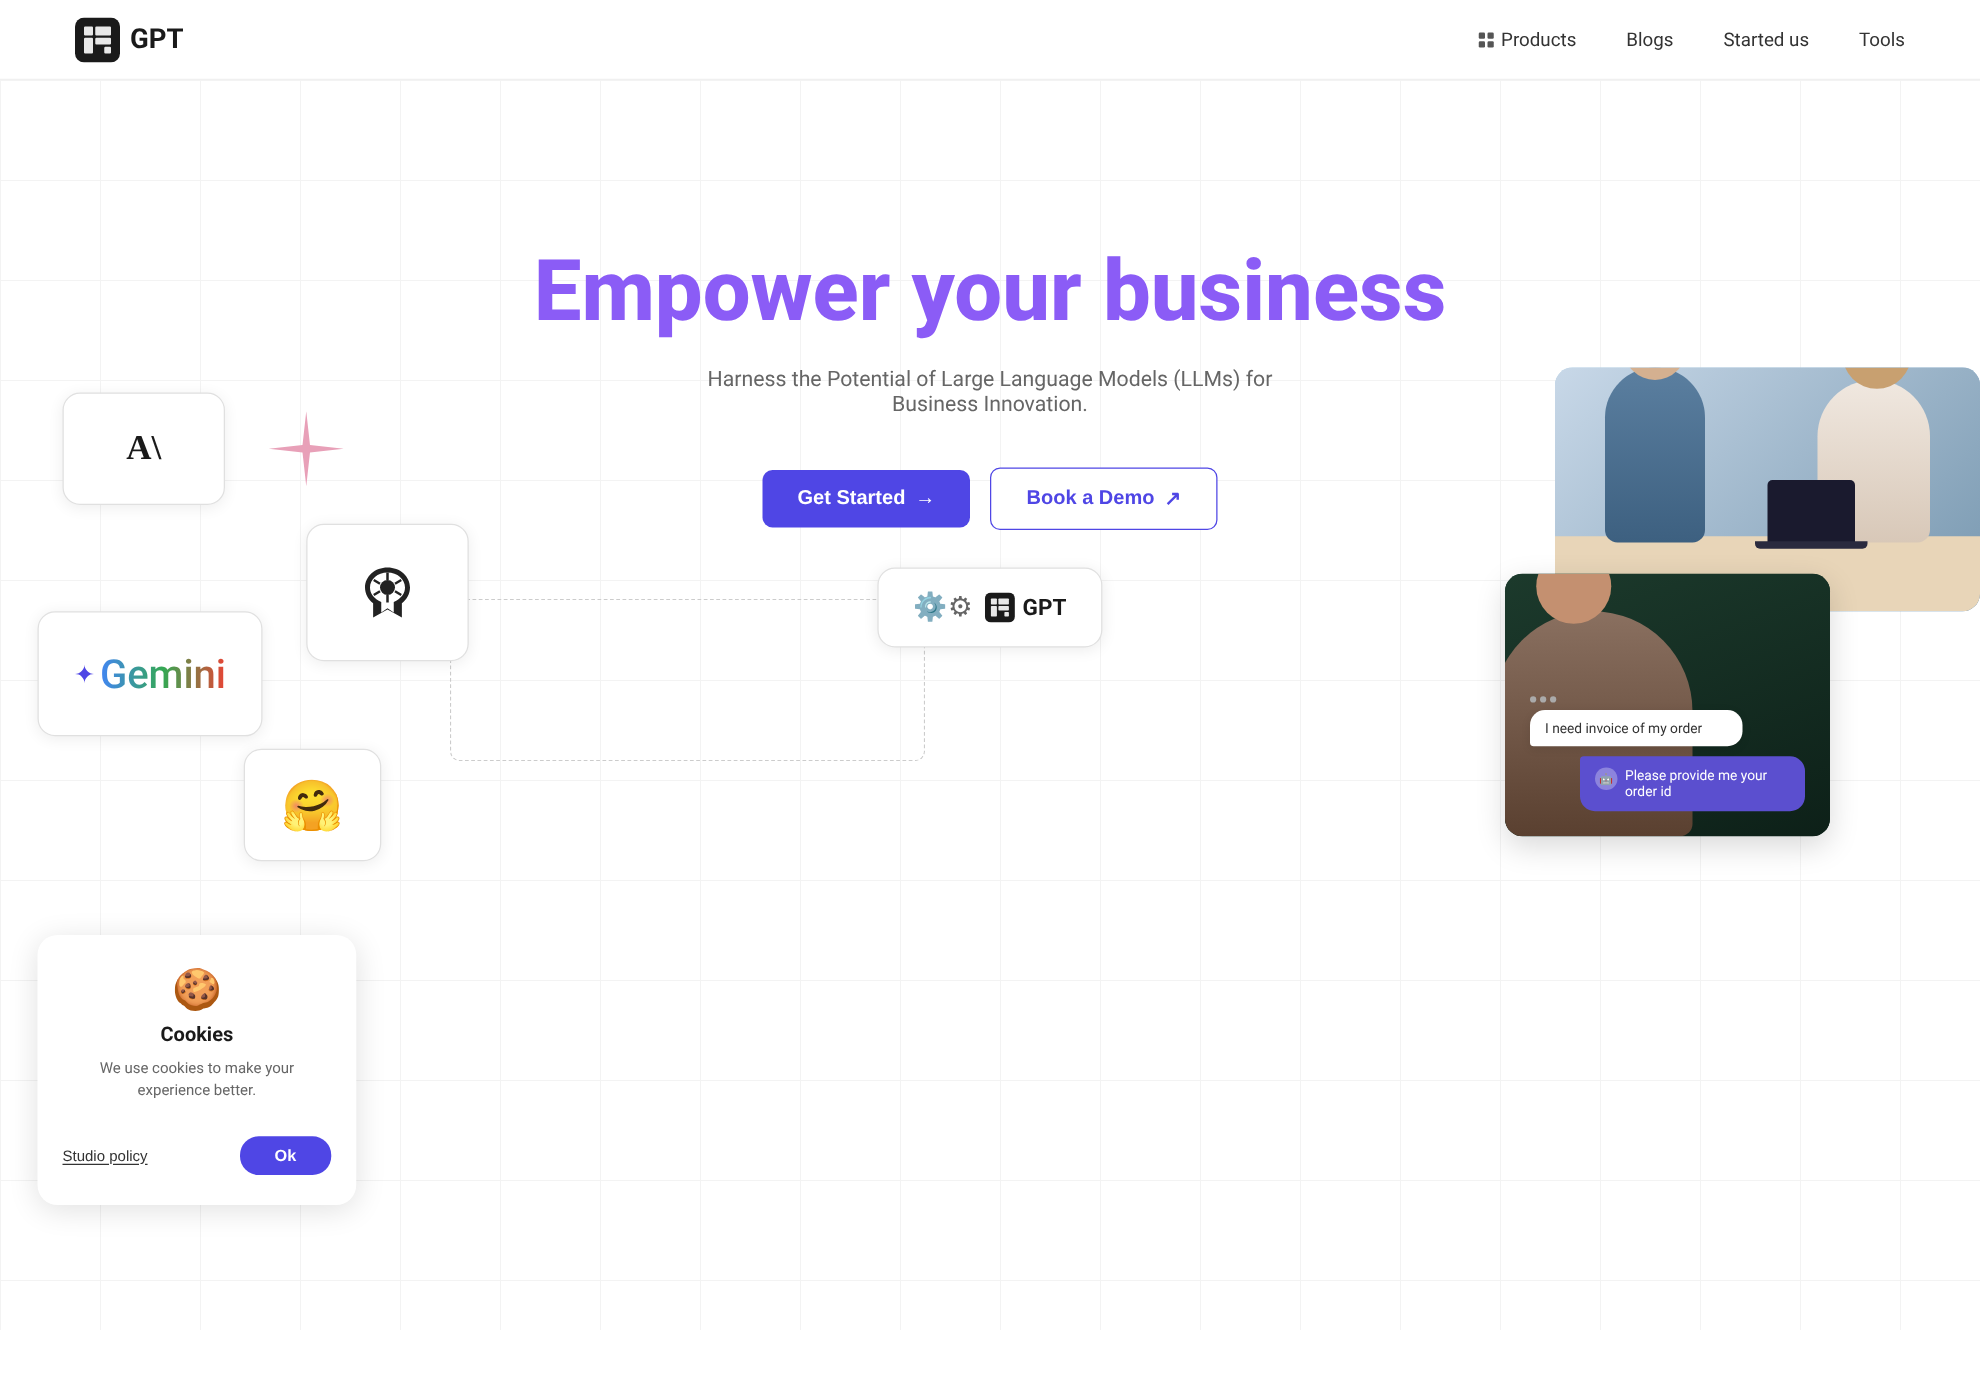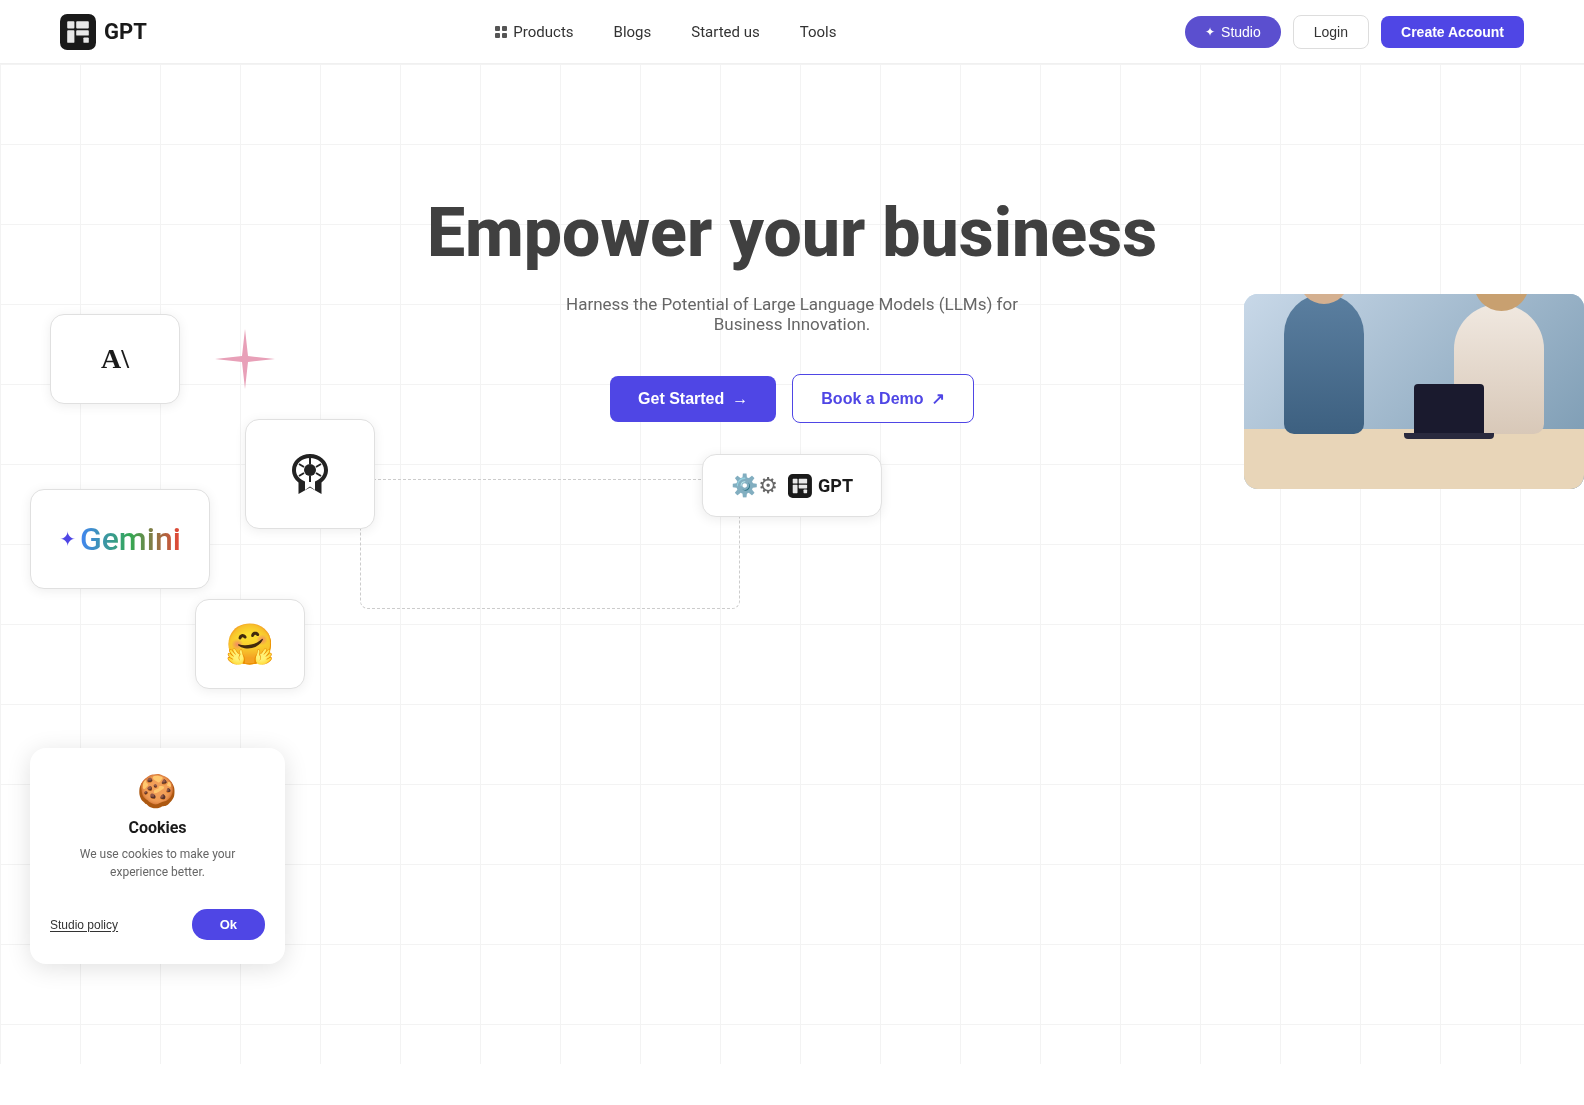--- a/index.html
+++ b/index.html
@@ -126,21 +126,21 @@
     
     .hero {
       position: relative;
       z-index: 5;
       text-align: center;
       padding-top: 130px;
     }
     .hero-title {
       font-size: 68px;
       font-weight: 800;
-      color: #404040;
+      color: #8b5cf6;
       line-height: 1.15;
       max-width: 800px;
       margin: 0 auto;
     }
     .hero-subtitle {
       font-size: 17px;
       color: #666;
       margin-top: 22px;
       max-width: 500px;
       margin-left: auto;
@@ -518,31 +518,20 @@
       <span>Blogs</span>
     </span>
     <span class="nav-link">
       <span>Started us</span>
     </span>
     <span class="nav-link">
       <span>Tools</span>
     </span>
   </div>
 
-  <div class="nav-actions">
-    <button class="btn-studio">
-      <span>Studio</span>
-    </button>
-    <button class="btn-login">
-      <span>Login</span>
-    </button>
-    <button class="btn-create">
-      <span>Create Account</span>
-    </button>
-  </div>
 </nav>
 
 <main class="main">
   <div class="grid-bg"></div>
 
   <section class="hero">
     <h1 class="hero-title">
       <span>Empower your business</span><br>
     </h1>
     <p class="hero-subtitle">Harness the Potential of Large Language Models (LLMs) for Business Innovation.</p>
@@ -621,20 +610,43 @@
         <div style="position:absolute;bottom:185px;left:55px;width:50px;height:50px;background:#d4b090;border-radius:50%;"></div>
 
         <div style="position:absolute;bottom:55px;right:40px;width:90px;height:130px;background:linear-gradient(180deg,#f0e8e0 0%,#d8c8b8 100%);border-radius:45px 45px 10px 10px;"></div>
         <div style="position:absolute;bottom:178px;right:55px;width:55px;height:55px;background:#c8a070;border-radius:50%;"></div>
 
         <div style="position:absolute;bottom:55px;right:100px;width:70px;height:50px;background:#1a1a2e;border-radius:4px 4px 0 0;"></div>
         <div style="position:absolute;bottom:50px;right:90px;width:90px;height:6px;background:#2a2a3e;border-radius:0 0 4px 4px;"></div>
       </div>
     </div>
 
+    <div class="img-bottom">
+
+      <div style="width:100%;height:100%;background:linear-gradient(160deg,#1c3a2c 0%,#0d2018 100%);position:relative;overflow:hidden;">
+        <div style="position:absolute;bottom:0;left:-10px;width:160px;height:180px;background:linear-gradient(180deg,#8a7060 0%,#5a4030 100%);border-radius:80px 80px 10px 10px;"></div>
+        <div style="position:absolute;bottom:170px;left:25px;width:60px;height:60px;background:#c49070;border-radius:50%;"></div>
+
+        <div style="position:absolute;bottom:30px;left:60px;width:100px;height:70px;background:linear-gradient(180deg,#4040a0 0%,#2020608 100%);border-radius:4px 4px 0 0;opacity:0.8;"></div>
+      </div>
+      <div class="chat-overlay">
+        <div class="chat-dots">
+          <span></span>
+            <span></span>
+            <span></span>
+        </div>
+        <div class="chat-bubble-user">
+          <span>I need invoice of my order</span>
+        </div>
+        <div class="chat-bubble-bot">
+          <div class="bot-icon">🤖</div>
+          <span>Please provide me your order id</span>
+        </div>
+      </div>
+    </div>
   </div>
 
   <div class="cookie-banner">
     <div class="cookie-icon">🍪</div>
     <div class="cookie-title">Cookies</div>
     <p class="cookie-text">We use cookies to make your experience better.</p>
     <div class="cookie-actions">
       <button class="btn-privacy">
         <span>Studio policy</span>
       </button>

